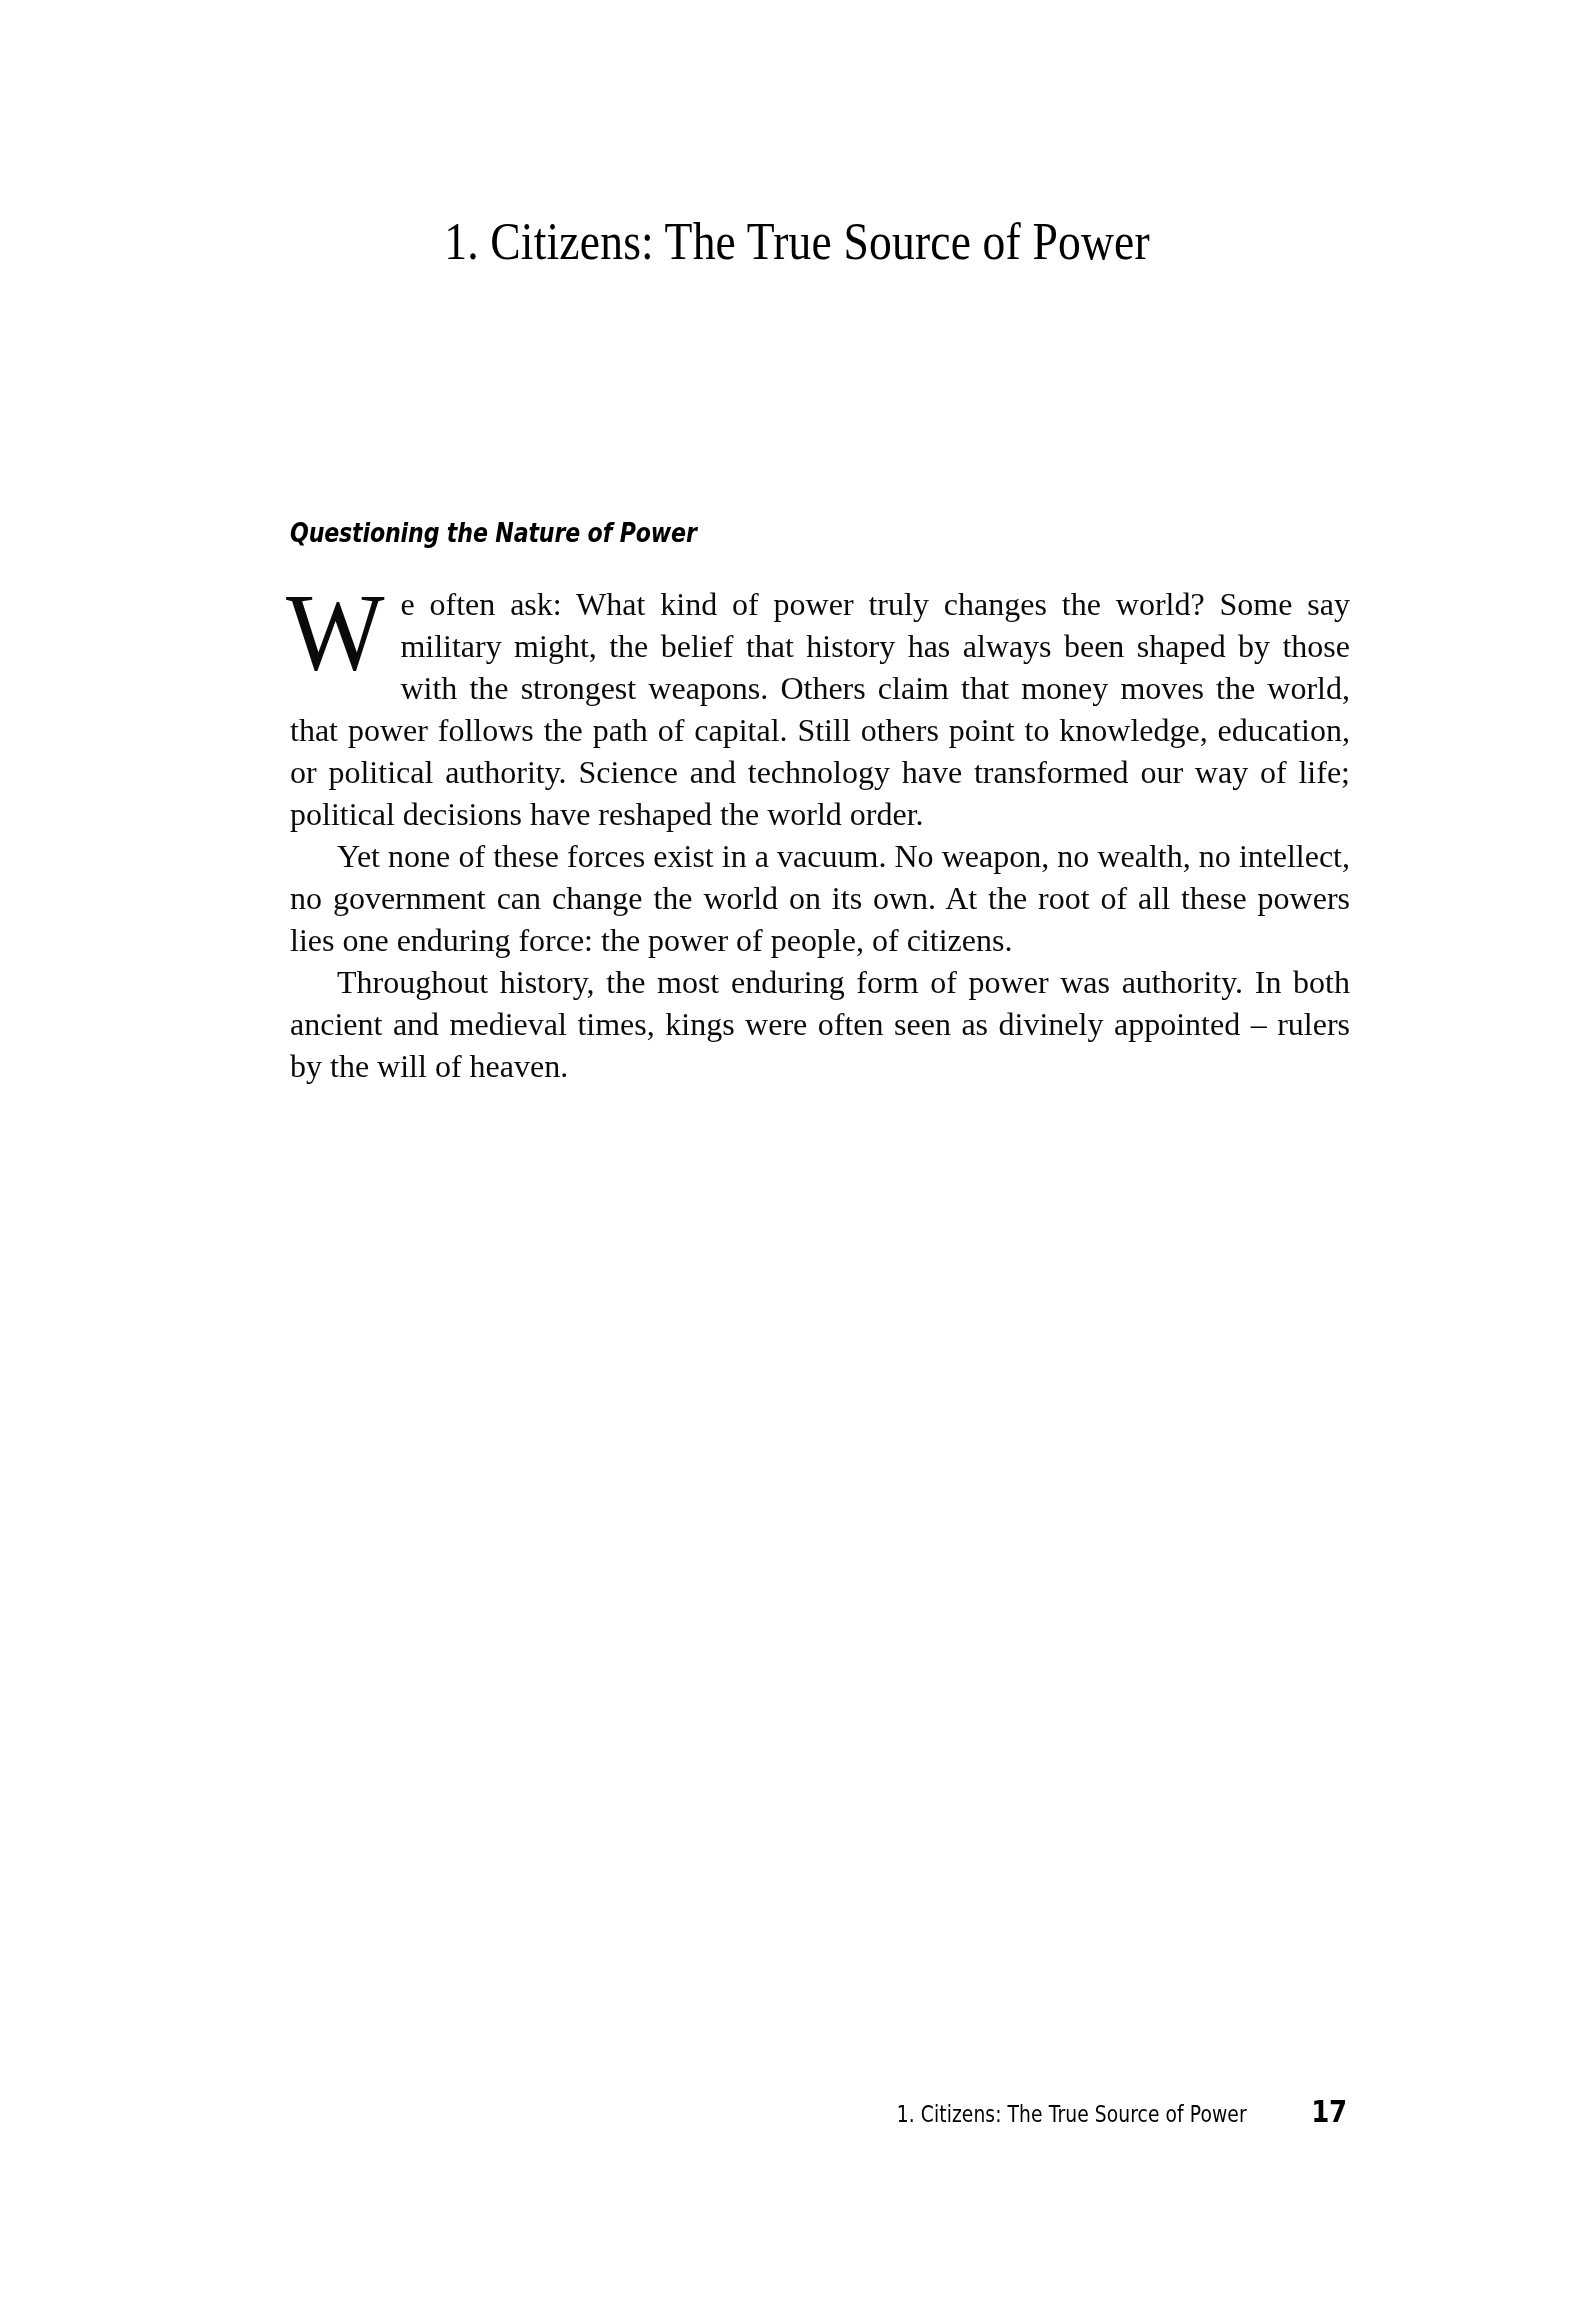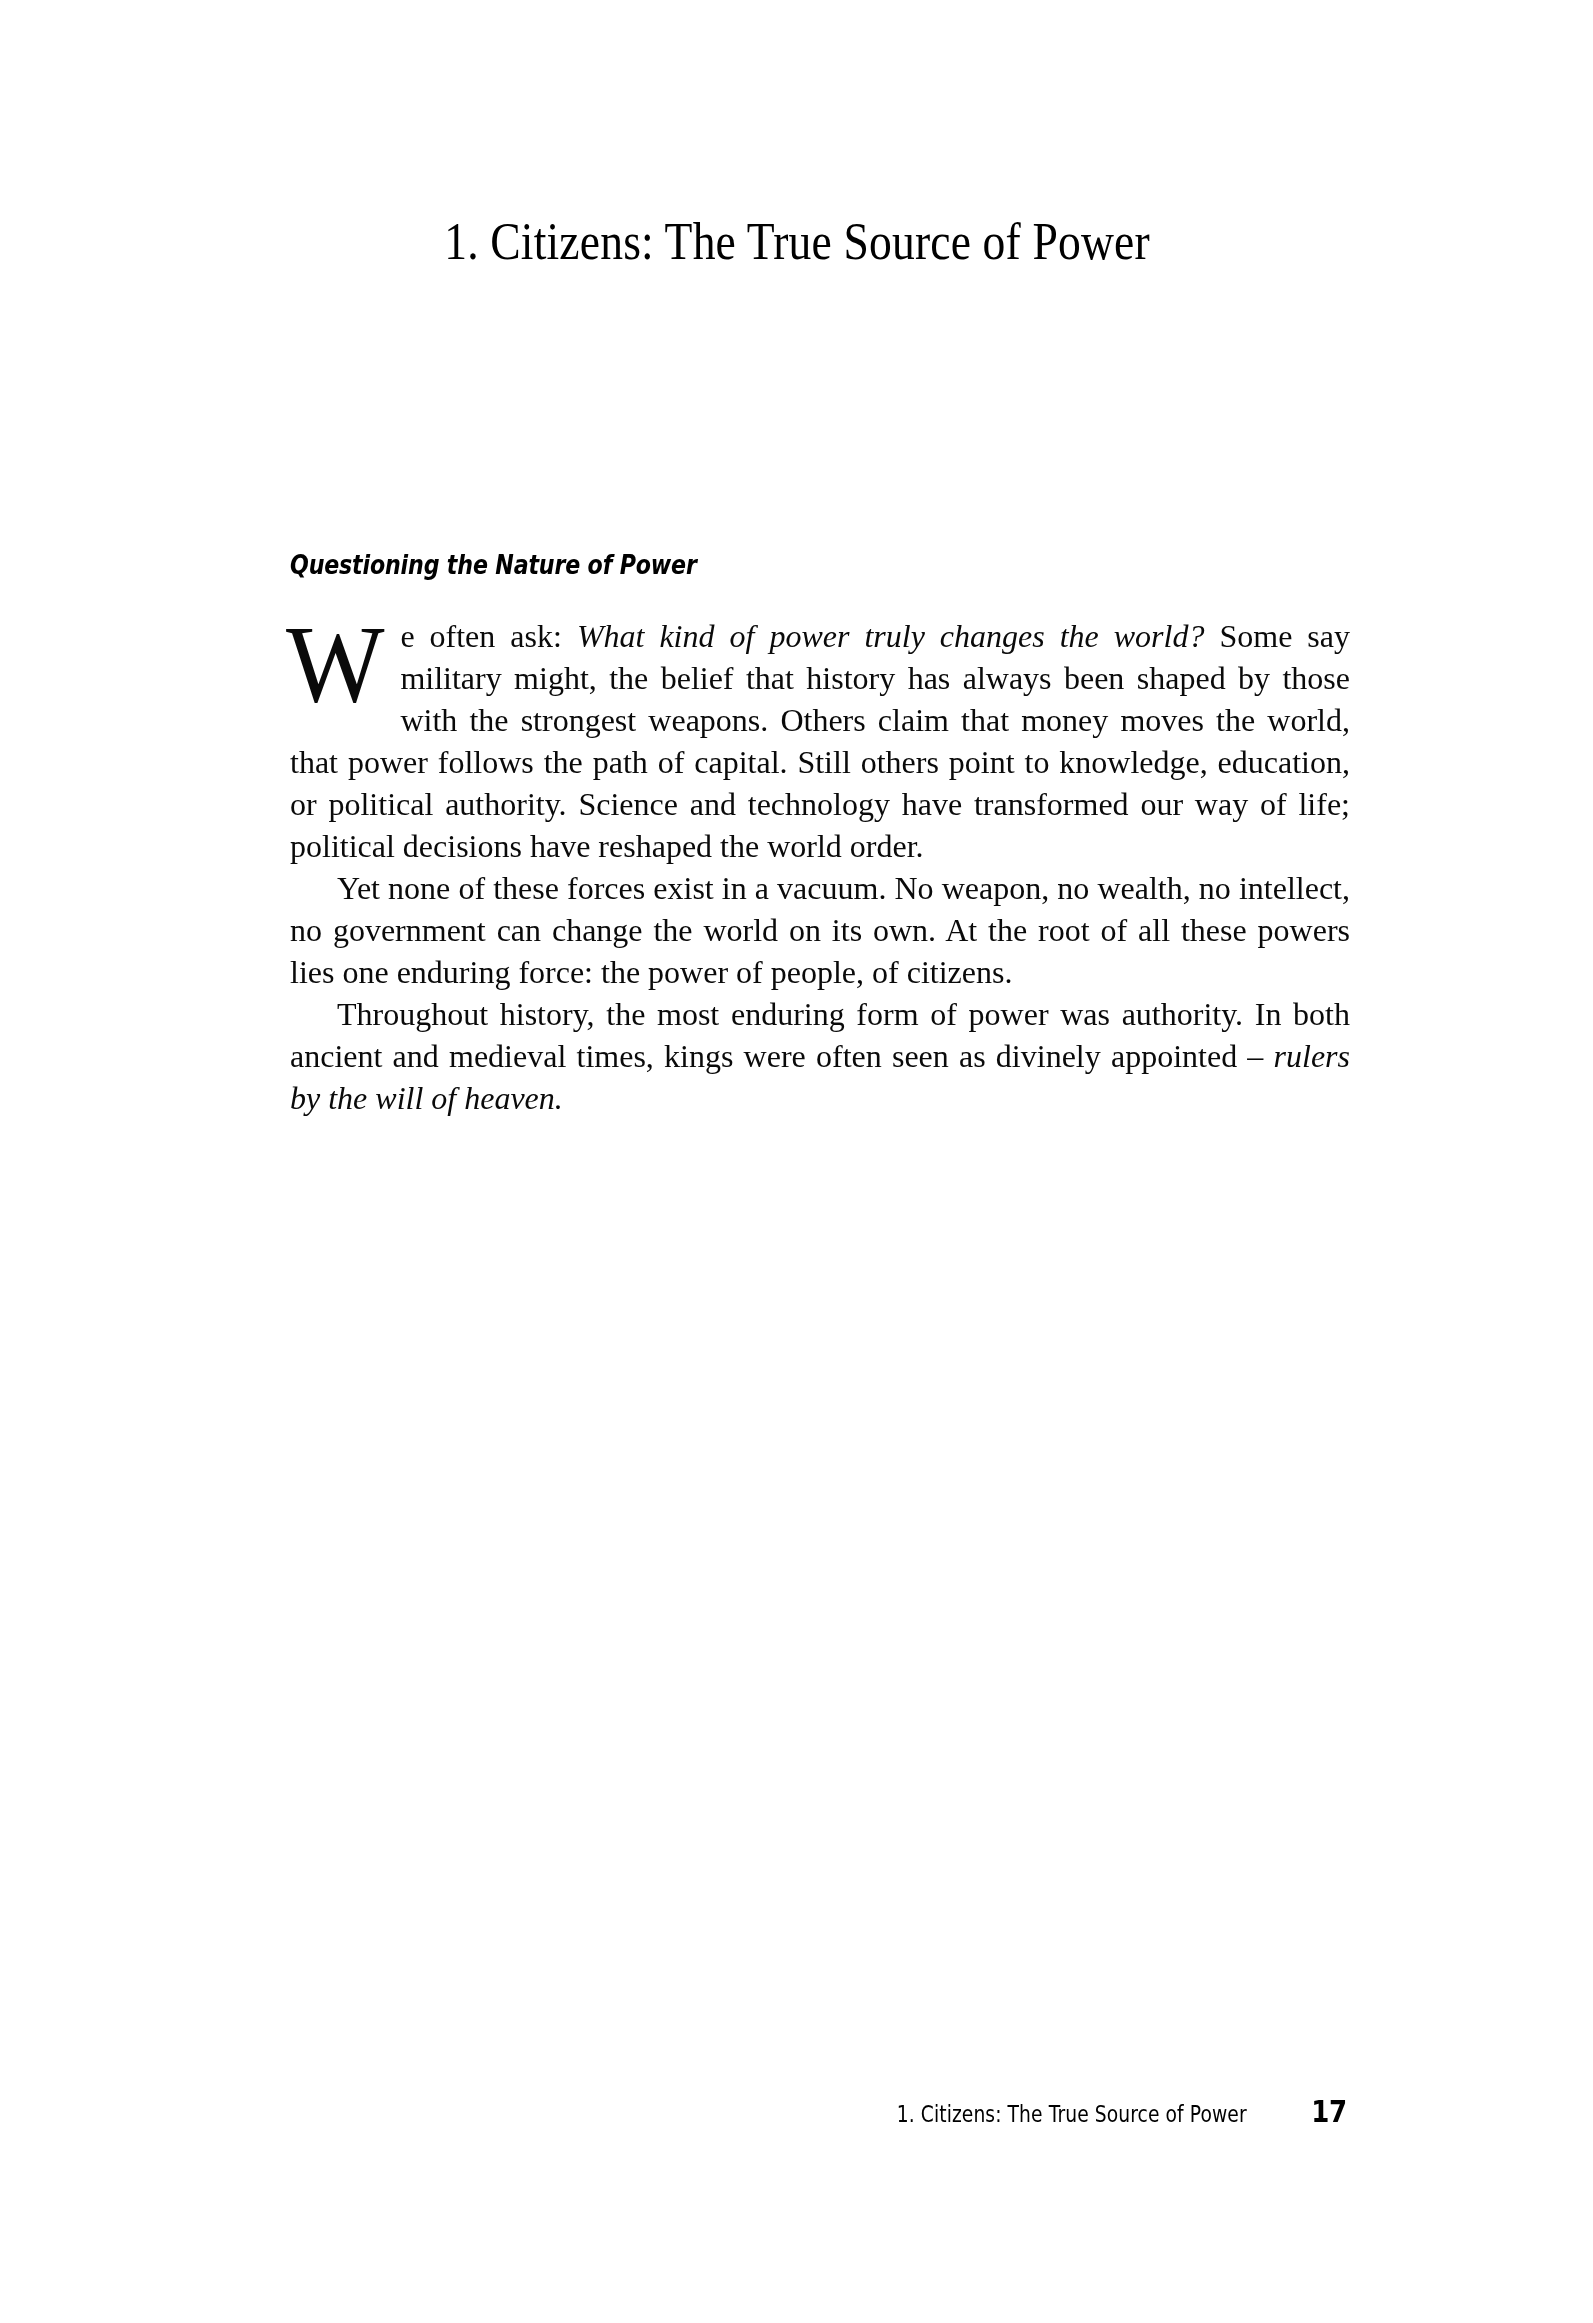--- a/index.html
+++ b/index.html
@@ -37,21 +37,21 @@
     letter-spacing: 0.2px;
     transform: scaleX(0.86);
     transform-origin: center top;
     white-space: nowrap;
   }
 
   
   .text-column {
     position: absolute;
     left: 290px;
-    top: 549px;
+    top: 517px;
     width: 1060px;
   }
 
   .section-heading {
     font-family: "DejaVu Sans", "Liberation Sans", sans-serif;
     font-size: 27px;
     font-weight: 700;
     font-style: italic;
     letter-spacing: -0.2px;
     transform: scaleX(0.82);
@@ -85,21 +85,21 @@
     font-family: "Liberation Serif", "DejaVu Serif", serif;
     font-size: 111px;
     line-height: 90px;
     padding: 3.7px 5.6px 0 0;
     margin: 0 3.7px 0 -3.7px;
     font-weight: 400;
     transform: scaleX(0.94);
     transform-origin: left top;
   }
 
-  .it { font-style: italic; }
+  .it { }
 
   
   .footer {
     position: absolute;
     left: 290px;
     right: 244px;
     top: 2093px;
     display: flex;
     justify-content: flex-end;
     align-items: baseline;

